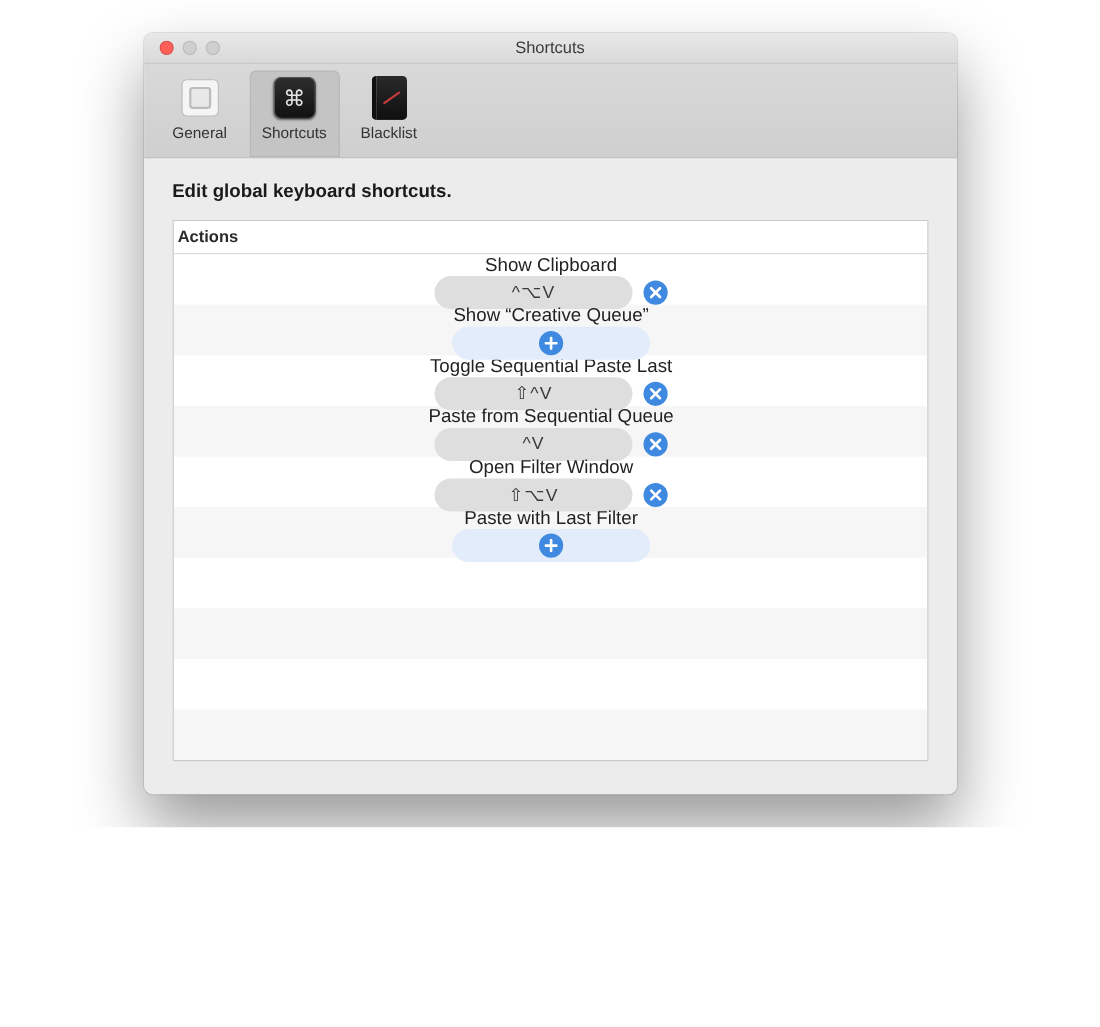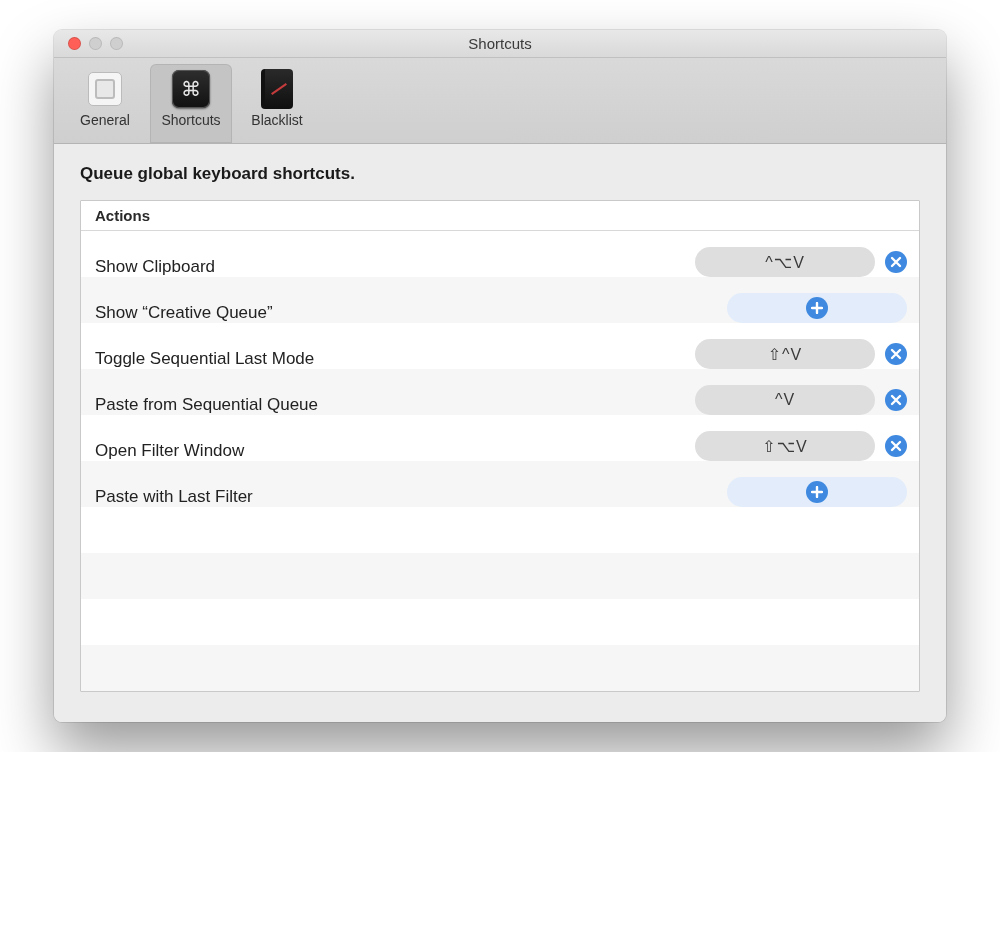--- a/index.html
+++ b/index.html
@@ -5,21 +5,21 @@
     * { box-sizing: border-box; margin: 0; padding: 0; }
     body {
       font-family: -apple-system, BlinkMacSystemFont, "Helvetica Neue", sans-serif;
       background: #fff;
       display: flex;
       justify-content: center;
       align-items: flex-start;
       padding: 30px 0;
     }
     .window {
-      width: 892px;
+      width: 739px;
       border-radius: 8px;
       background: #ececec;
       box-shadow: 0 30px 60px rgba(0,0,0,0.4), 0 0 0 1px rgba(0,0,0,0.1);
       overflow: hidden;
     }
     
     .titlebar {
       height: 28px;
       background: linear-gradient(#e8e8e8, #d9d9d9);
       border-bottom: 1px solid #c0c0c0;
@@ -135,32 +135,33 @@
     .table {
       border: 1px solid #c9c9c9;
       background: #fff;
       border-radius: 1px;
       overflow: hidden;
     }
     .thead {
       height: 30px;
       display:flex;
       align-items:center;
-      padding-left: 14px;
+      padding-left: 4px;
       font-weight: 600;
       font-size: 15px;
       color: #2a2a2a;
       border-bottom: 1px solid #d8d8d8;
       background: #fff;
     }
     .row {
       height: 46px;
       display: flex;
-      align-items: flex-end;
+      align-items: center;
       padding: 0 12px 0 14px;
+      flex-direction: column;
     }
     .row:nth-child(even) { background: #f6f6f6; }
     .row.empty { height: 46px; }
     .row .action {
       flex: 1;
       font-size: 17px;
       color: #222;
     }
     .sc-group {
       display: flex;
@@ -242,21 +243,21 @@
     </div>
     <div class="tab">
       <div class="iconbox">
           <div class="blacklist-book"></div>
         </div>
       <div class="tablabel">Blacklist</div>
     </div>
   </div>
 
   <div class="content">
-    <div class="heading">Queue global keyboard shortcuts.</div>
+    <div class="heading">Edit global keyboard shortcuts.</div>
 
     <div class="table">
       <div class="thead">
         <span>Actions</span>
       </div>
       <div id="rows">
           <div class="row">
       <div class="action">Show Clipboard</div>
       <div class="sc-group">
         <button class="sc-pill assigned">^⌥V</button>
@@ -273,21 +274,21 @@
         <button class="sc-pill empty">
                 <div class="plusbadge">
     <svg width="12" height="12" viewBox="0 0 12 12">
                     <path d="M6 1 V11 M1 6 H11" stroke="#fff" stroke-width="2.4" stroke-linecap="round"></path>
                   </svg>
   </div>
               </button>
       </div>
           </div>
           <div class="row">
-      <div class="action">Toggle Sequential Last Mode</div>
+      <div class="action">Toggle Sequential Paste Last</div>
       <div class="sc-group">
         <button class="sc-pill assigned">⇧^V</button>
         <div class="badge x">
     <svg width="12" height="12" viewBox="0 0 12 12">
                   <path d="M2 2 L10 10 M10 2 L2 10" stroke="#fff" stroke-width="2.4" stroke-linecap="round"></path>
                 </svg>
   </div>
       </div>
           </div>
           <div class="row">

